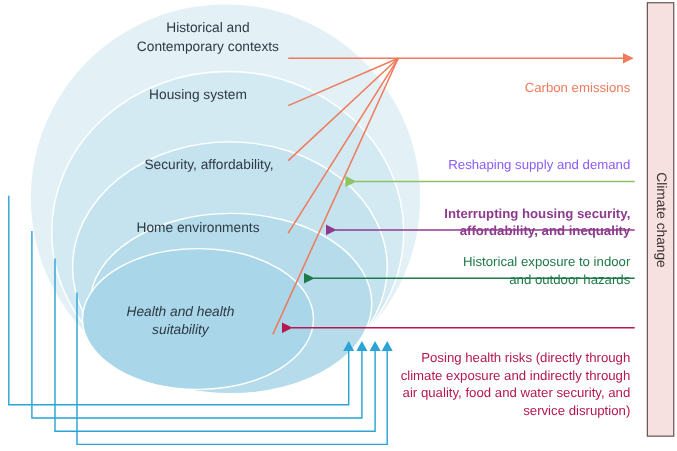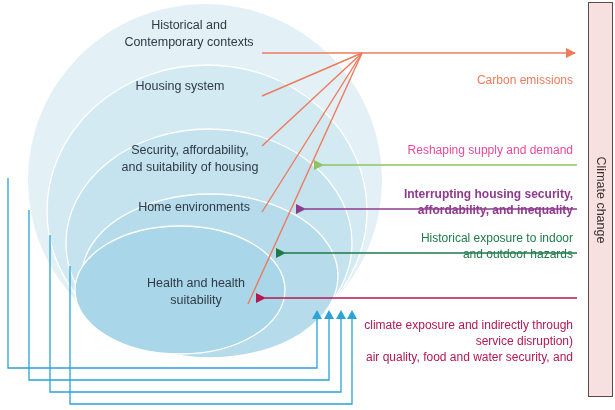--- a/index.html
+++ b/index.html
@@ -74,45 +74,45 @@
 
 <div class="lbl" style="left:94px; top:17px; width:190px;">
   <div>Historical and</div>
   <div>Contemporary contexts</div>
 </div>
 <div class="lbl" style="left:110px; top:78px; width:140px;">
   <div>Housing system</div>
 </div>
 <div class="lbl" style="left:105px; top:130px; width:170px;margin-top:12px;">
   <div>Security, affordability,</div>
-  <div>and suitability of housing</div>
 </div>
-<div class="lbl" style="left:110px; top:199px; width:140px;text-align:right;">
+<div class="lbl" style="left:110px; top:199px; width:140px;">
   <div>Home environments</div>
 </div>
-<div class="lbl" style="left:126px; top:275px; width:140px;">
+<div class="lbl" style="left:94px; top:275px; width:140px;font-style:italic;">
   <div>Health and health</div>
   <div>suitability</div>
 </div>
 
 <div class="rlbl" style="top:59px; color:#ef7a5c;">
   <div>Carbon emissions</div>
 </div>
-<div class="rlbl" style="top:129px; color:#ec4899;">
+<div class="rlbl" style="top:129px; color:#8b5cf6;">
   <div>Reshaping supply and demand</div>
 </div>
 <div class="rlbl" style="top:173px; color:#8e3b8e;font-weight:bold;">
   <div>Interrupting housing security,</div>
   <div>affordability, and inequality</div>
 </div>
 <div class="rlbl" style="top:217px; color:#1e7a48;">
   <div>Historical exposure to indoor</div>
   <div>and outdoor hazards</div>
 </div>
 <div class="rlbl" style="top:304px; color:#b5174f;">
+  <div>Posing health risks (directly through</div>
   <div>climate exposure and indirectly through</div>
+  <div>air quality, food and water security, and</div>
   <div>service disruption)</div>
-  <div>air quality, food and water security, and</div>
 </div>
 
 <div class="climate-box">
   <span class="climate-text">Climate change</span>
 </div>
 
 </body></html>

